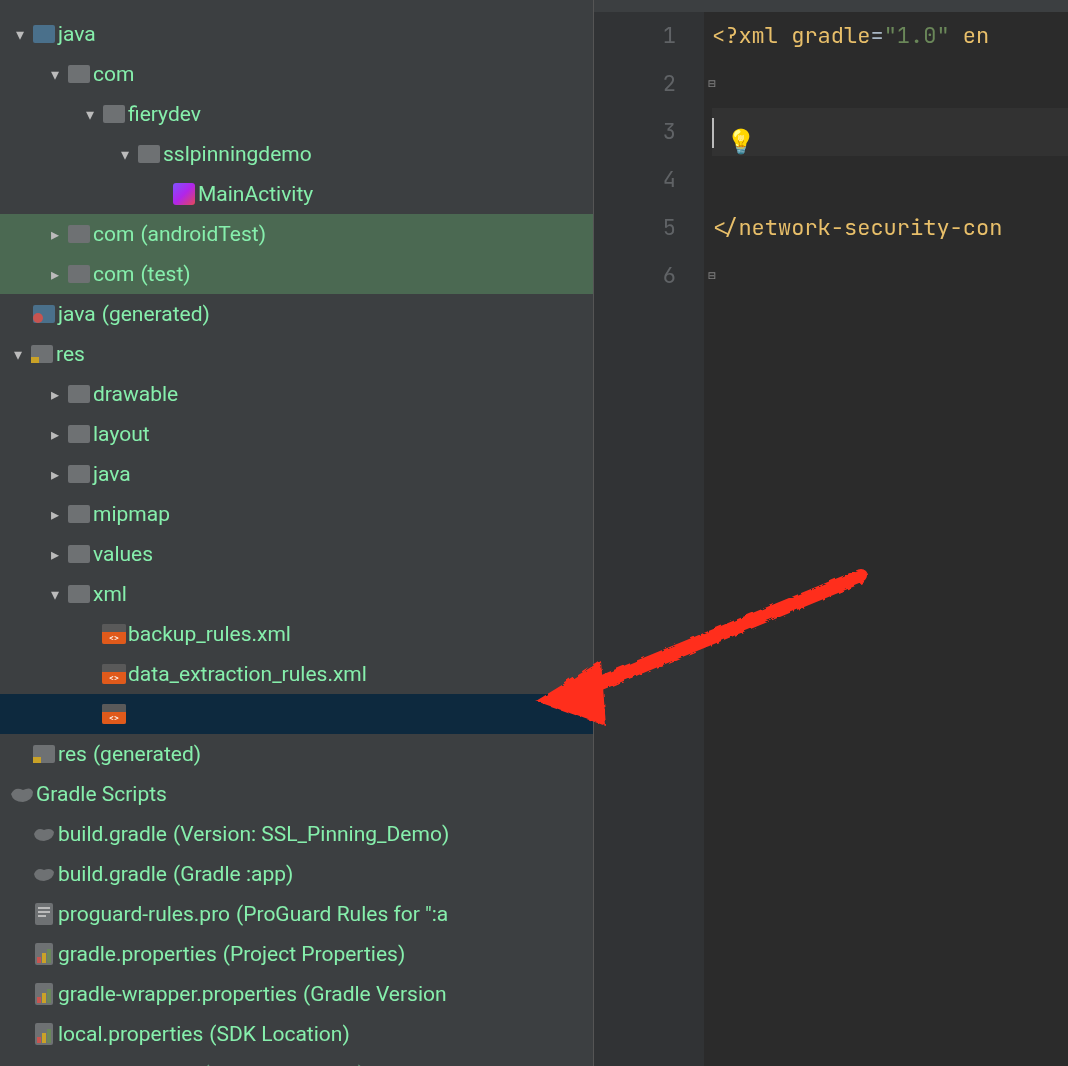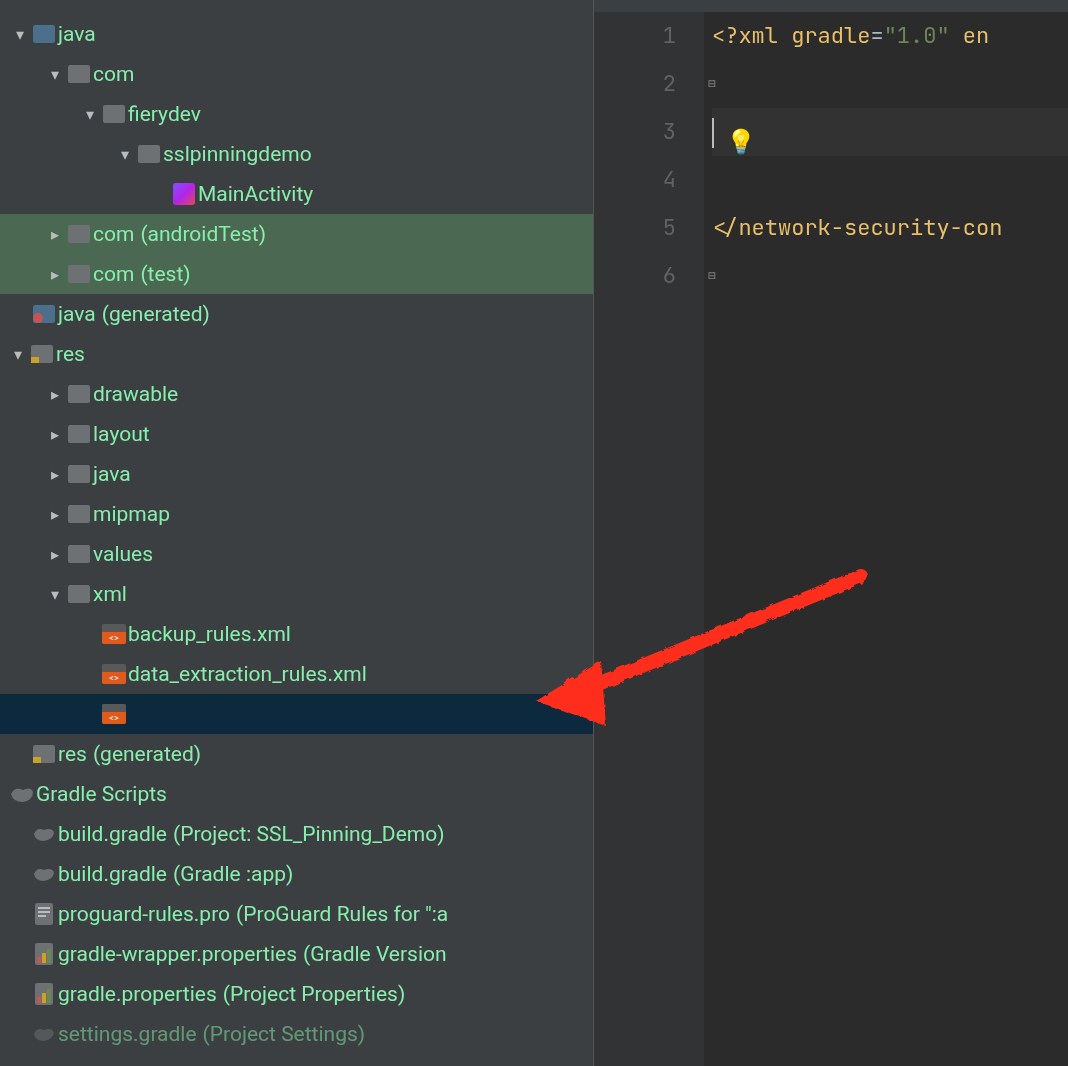--- a/index.html
+++ b/index.html
@@ -376,21 +376,21 @@
     </div>
 
     <div class="row pad1">
       <span class="arrow"></span>
       <span class="icon">
           <svg width="24" height="18">
             <path d="M2 9 Q5 2 12 5 Q19 2 22 7 Q22 14 12 16 Q3 16 2 9" fill="#6e7173"></path>
           </svg>
         </span>
       <span class="label">build.gradle</span>
-      <span class="suffix">(Project: SSL_Pinning_Demo)</span>
+      <span class="suffix">(Version: SSL_Pinning_Demo)</span>
     </div>
 
     <div class="row pad1">
       <span class="arrow"></span>
       <span class="icon">
           <svg width="24" height="18">
             <path d="M2 9 Q5 2 12 5 Q19 2 22 7 Q22 14 12 16 Q3 16 2 9" fill="#6e7173"></path>
           </svg>
         </span>
       <span class="label">build.gradle</span>
@@ -414,38 +414,51 @@
     <div class="row pad1">
       <span class="arrow"></span>
       <span class="icon">
           <svg width="18" height="22">
             <rect width="18" height="22" rx="2" fill="#6e7173"></rect>
             <rect x="2" y="14" width="4" height="6" fill="#c75450"></rect>
             <rect x="7" y="10" width="4" height="10" fill="#c9a227"></rect>
             <rect x="12" y="6" width="4" height="14" fill="#6a8759"></rect>
           </svg>
         </span>
-      <span class="label">gradle-wrapper.properties</span>
-      <span class="suffix">(Gradle Version</span>
+      <span class="label">gradle.properties</span>
+      <span class="suffix">(Project Properties)</span>
     </div>
 
     <div class="row pad1">
       <span class="arrow"></span>
       <span class="icon">
           <svg width="18" height="22">
             <rect width="18" height="22" rx="2" fill="#6e7173"></rect>
             <rect x="2" y="14" width="4" height="6" fill="#c75450"></rect>
             <rect x="7" y="10" width="4" height="10" fill="#c9a227"></rect>
             <rect x="12" y="6" width="4" height="14" fill="#6a8759"></rect>
           </svg>
         </span>
-      <span class="label">gradle.properties</span>
-      <span class="suffix">(Project Properties)</span>
-    </div>
-
+      <span class="label">gradle-wrapper.properties</span>
+      <span class="suffix">(Gradle Version</span>
+    </div>
+
+    <div class="row pad1">
+      <span class="arrow"></span>
+      <span class="icon">
+          <svg width="18" height="22">
+            <rect width="18" height="22" rx="2" fill="#6e7173"></rect>
+            <rect x="2" y="14" width="4" height="6" fill="#c75450"></rect>
+            <rect x="7" y="10" width="4" height="10" fill="#c9a227"></rect>
+            <rect x="12" y="6" width="4" height="14" fill="#6a8759"></rect>
+          </svg>
+        </span>
+      <span class="label">local.properties</span>
+      <span class="suffix">(SDK Location)</span>
+    </div>
 
     <div class="row pad1" style="opacity:0.5">
       <span class="arrow"></span>
       <span class="icon">
           <svg width="24" height="18">
             <path d="M2 9 Q5 2 12 5 Q19 2 22 7 Q22 14 12 16 Q3 16 2 9" fill="#6e7173"></path>
           </svg>
         </span>
       <span class="label">settings.gradle</span>
       <span class="suffix">(Project Settings)</span>

